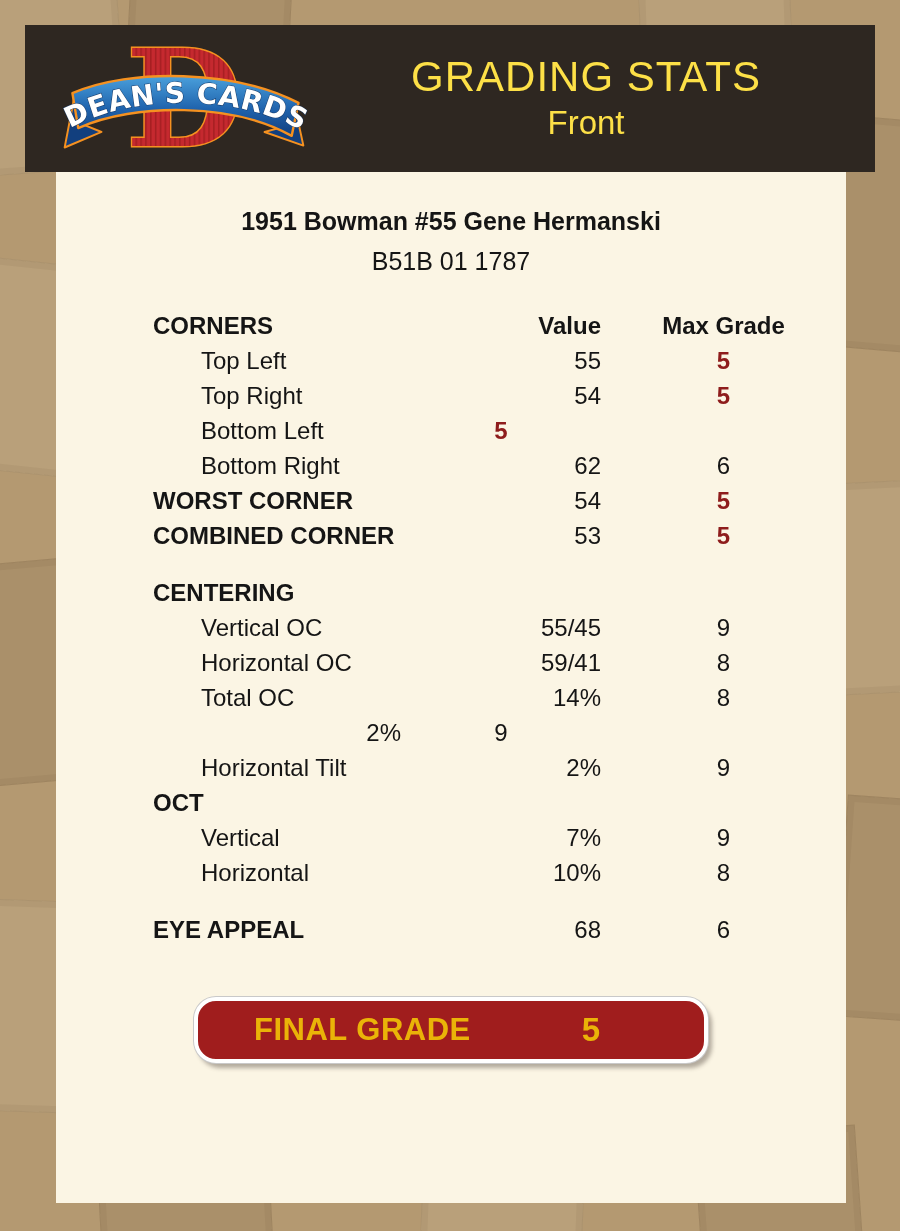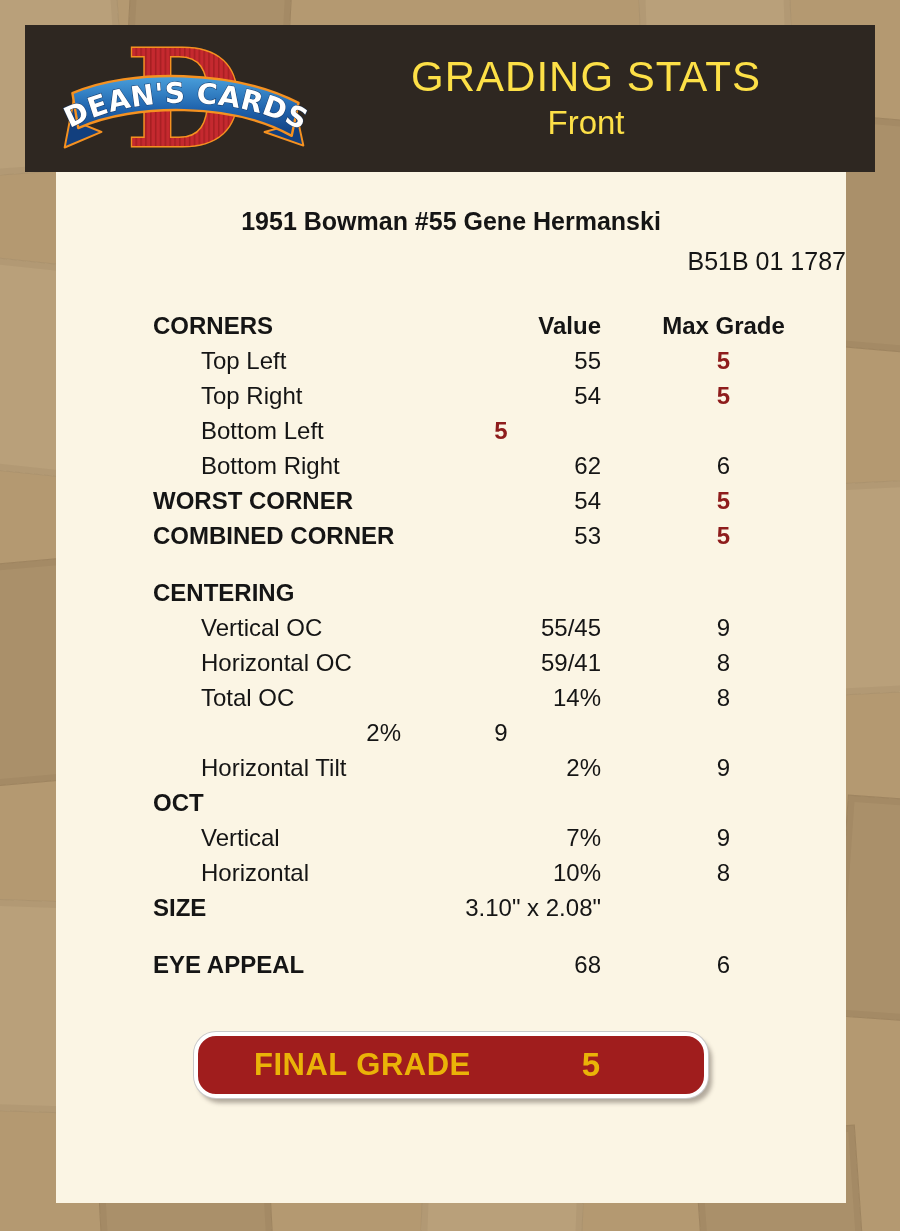--- a/index.html
+++ b/index.html
@@ -30,21 +30,21 @@
   .header-title{font-size:42px;line-height:48px;letter-spacing:1px;font-weight:400;}
   .header-subtitle{font-size:33px;line-height:44px;font-weight:400;}
 
   
   .panel{
     position:absolute;left:56px;top:172px;width:790px;height:1031px;
     background:var(--panel-bg,#fbf5e4);
     box-sizing:border-box;padding-top:33px;
   }
   .card-title{text-align:center;font-weight:bold;font-size:25px;line-height:32px;}
-  .card-id{text-align:right;font-size:25px;line-height:32px;margin-top:8px;}
+  .card-id{text-align:center;font-size:25px;line-height:32px;margin-top:8px;}
 
   
   .stats{margin-left:97px;width:693px;margin-top:31px;}
   .row{
     display:grid;grid-template-columns:1fr 200px 245px;
     height:35px;align-items:center;font-size:24px;
   }
   .row .lbl{white-space:nowrap;}
   .row .val{text-align:right;white-space:nowrap;}
   .row .max{text-align:center;white-space:nowrap;}
@@ -195,25 +195,20 @@
       <div class="row indent">
         <span class="lbl">Vertical</span>
         <span class="val">7%</span>
         <span class="max">9</span>
       </div>
       <div class="row indent">
         <span class="lbl">Horizontal</span>
         <span class="val">10%</span>
         <span class="max">8</span>
       </div>
-      <div class="row section">
-        <span class="lbl">SIZE</span>
-        <span class="val">3.10" x 2.08"</span>
-        <span class="max"></span>
-      </div>
       <div class="row boldlabel gap">
         <span class="lbl">EYE APPEAL</span>
         <span class="val">68</span>
         <span class="max">6</span>
       </div>
     </div>
 
   <div class="final-grade">
     <span class="fg-label">FINAL GRADE</span>
     <span class="fg-value">5</span>

